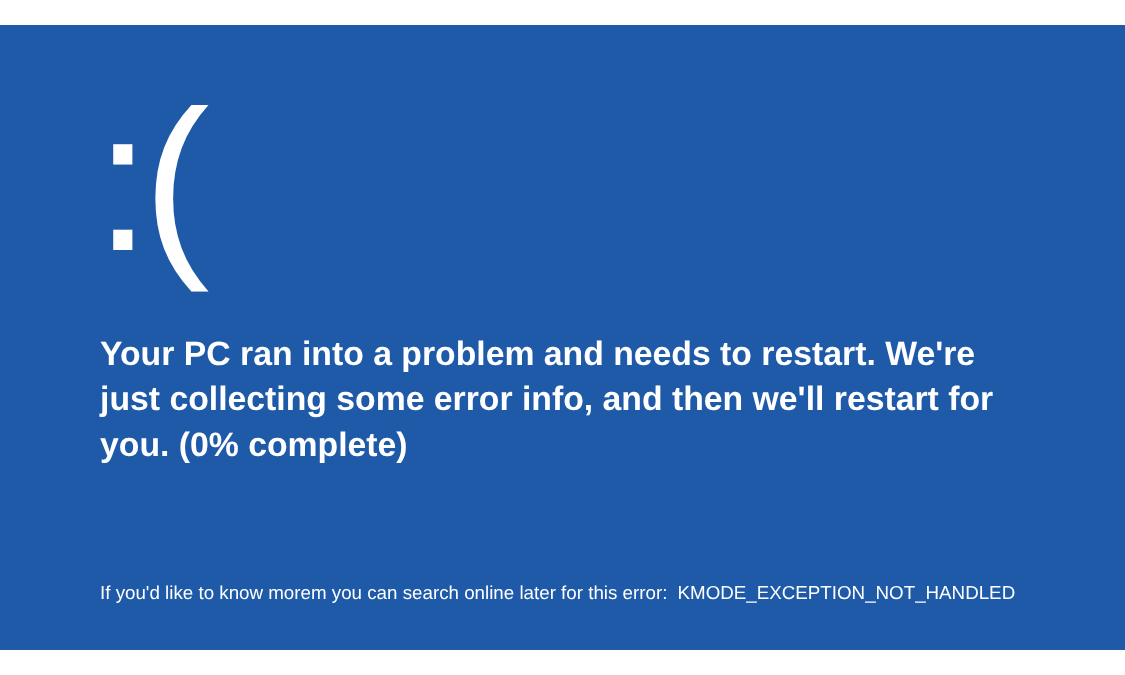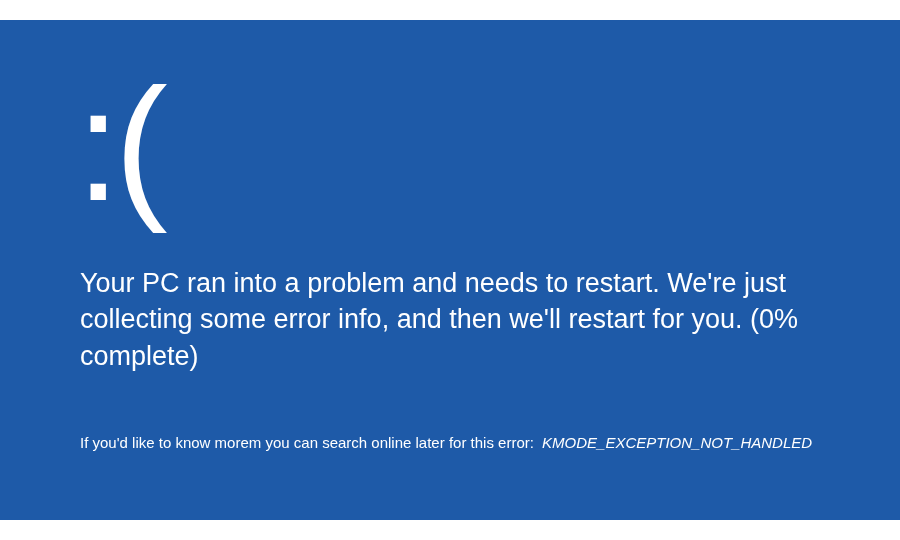--- a/index.html
+++ b/index.html
@@ -27,36 +27,35 @@
     .emoticon {
       font-size: 160px;
       font-weight: 300;
       line-height: 1;
       letter-spacing: -6px;
       margin-bottom: 40px;
       margin-left: -4px;
     }
     .message {
       font-size: 27px;
-      font-weight: 400;
+      font-weight: 700;
       line-height: 1.35;
       max-width: 740px;
-      margin-bottom: 60px;
+      margin-bottom: 92px;
     }
     .hint-line {
       font-size: 15px;
       font-weight: 300;
       color: #ffffff;
     }
     .hint-prefix {
       margin-right: 4px;
     }
     .error-code {
       font-weight: 400;
-      font-style: italic;
     }
   </style>
 </head>
 <body>
 
 <div class="bsod">
   <div class="emoticon">:(</div>
   <div class="message">Your PC ran into a problem and needs to restart. We're just collecting some error info, and then we'll restart for you. (0% complete)</div>
   <div class="hint-line">
     <span class="hint-prefix">If you'd like to know morem you can search online later for this error:</span>

